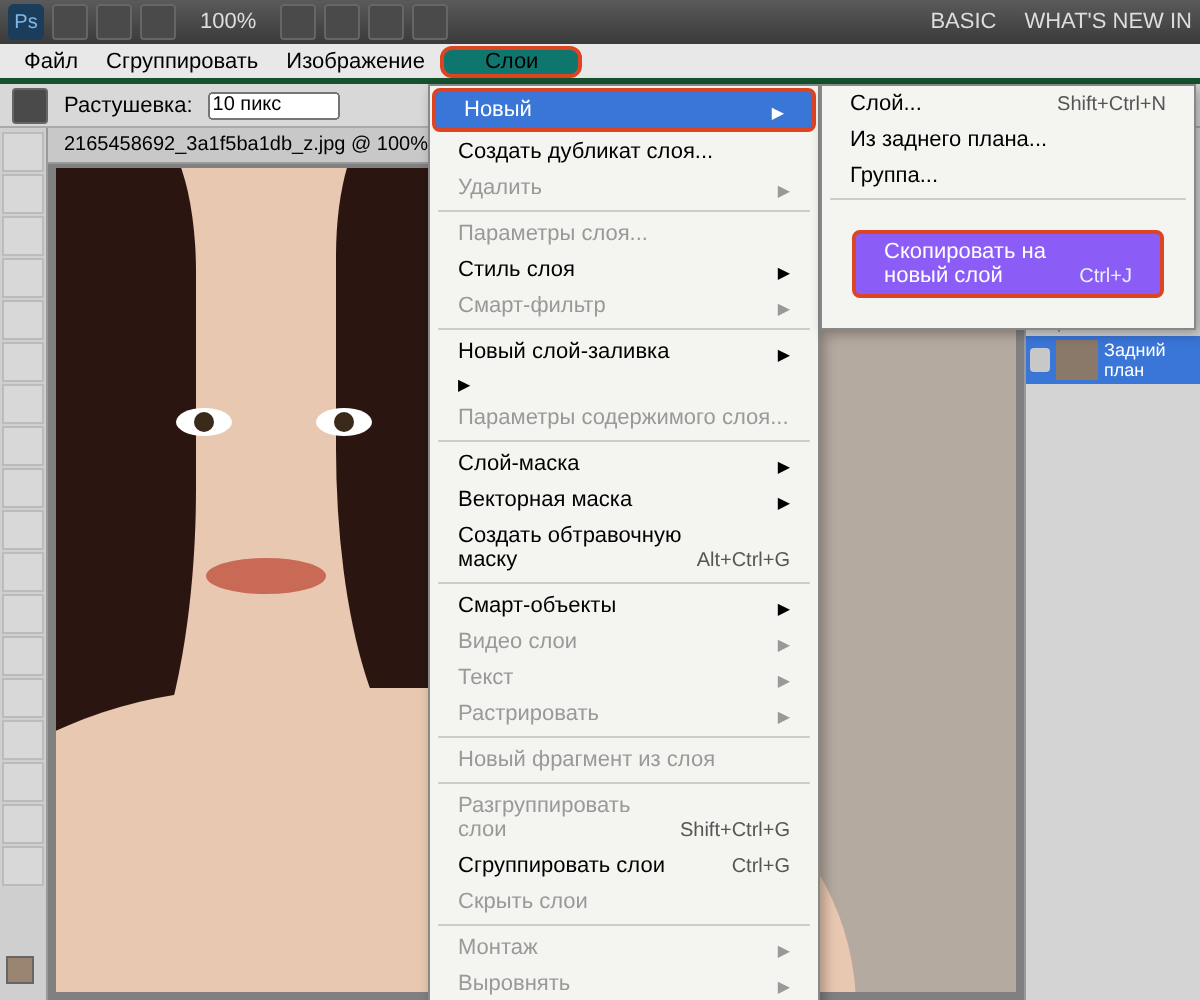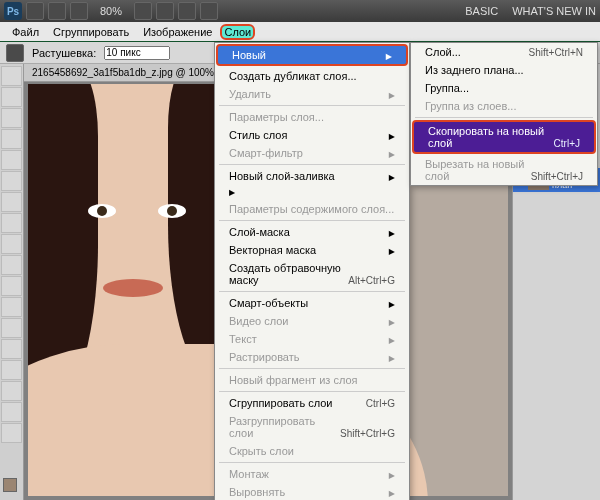--- a/index.html
+++ b/index.html
@@ -1,24 +1,24 @@
 <!DOCTYPE html>
 <html><head>
 <meta charset="utf-8">
 <style>
 *{margin:0;padding:0;box-sizing:border-box;font-family:Tahoma,sans-serif;font-size:11px}
 body{background:#d4d4d4;width:600px;height:500px;overflow:hidden;position:relative}
 .topbar{height:22px;background:linear-gradient(#5a5a5a,#3a3a3a);display:flex;align-items:center;padding:0 4px;gap:4px}
-.ps-logo{width:18px;height:18px;background:#1a3d5c;border-radius:3px;color:#7fb8e8;font-weight:bold;display:flex;align-items:center;justify-content:center;font-size:10px}
+.ps-logo{width:18px;height:18px;background:#1a3d5c;border-radius:3px;color:#7fb8e8;font-weight:normal;display:flex;align-items:center;justify-content:center;font-size:10px}
 .tool-ico{width:18px;height:18px;background:#4a4a4a;border:1px solid #666;border-radius:2px;display:inline-block}
 .zoom{color:#ddd;margin:0 8px}
 .topbar-right{margin-left:auto;color:#ddd;font-size:10px;display:flex;gap:14px}
-.menubar{height:20px;background:#e8e8e8;display:flex;align-items:center;padding:0 6px;gap:2px;border-bottom:1px solid #14532d}
+.menubar{height:20px;background:#e8e8e8;display:flex;align-items:center;padding:0 6px;gap:2px;border-bottom:3px solid #14532d}
 .menu-item{padding:2px 6px;cursor:default}
-.menu-highlighted{background:#5eead4;border:2.5px solid #d42;border-radius:6px;padding:0 2px}
+.menu-highlighted{background:#0f766e;border:2.5px solid #d42;border-radius:6px;padding:0 20px}
 .options-bar{height:22px;background:#d8d8d8;display:flex;align-items:center;padding:0 6px;gap:8px;border-bottom:1px solid #aaa}
 .options-bar input{width:66px;height:14px;font-size:10px}
 .work{display:flex;height:436px}
 .tools-left{width:24px;background:#cfcfcf;border-right:1px solid #999;display:flex;flex-direction:column;gap:1px;padding-top:2px}
 .tools-left .t{height:20px;background:#d8d8d8;border:1px solid #bbb;margin:0 1px}
 .canvas-wrap{flex:1;background:#808080;position:relative}
 .tab{background:#c8c8c8;padding:3px 8px;font-size:10px;border-bottom:1px solid #999}
 .canvas{position:absolute;top:20px;left:4px;right:4px;bottom:4px;background:#b5aaa0;overflow:hidden}
 .face{position:absolute;left:-30px;top:-40px;width:280px;height:320px;background:#e8c8b0;border-radius:50% 50% 45% 45%}
 .hair{position:absolute;left:-60px;top:-80px;width:340px;height:320px;background:#2a1510;border-radius:50% 50% 30% 40%}
@@ -30,40 +30,40 @@
 .lips{position:absolute;left:75px;top:195px;width:60px;height:18px;background:#c86a55;border-radius:50%}
 .body{position:absolute;left:-100px;top:260px;width:500px;height:400px;background:#e8c8b0;border-radius:40% 40% 0 0}
 .dropdown{position:absolute;background:#f4f4f0;border:1px solid #888;box-shadow:2px 2px 6px rgba(0,0,0,0.3);z-index:10}
 .dd1{left:214px;top:42px;width:196px}
 .dd-row{padding:3px 14px;display:flex;justify-content:space-between;align-items:flex-end;cursor:default}
 .dd-row.hl{background:#3a75d8;color:#fff;border:2.5px solid #d42;border-radius:4px;margin:1px}
 .dd-row.dis{color:#999}
 .dd-sep{height:1px;background:#ccc;margin:2px 4px}
 .arrow{font-size:8px}
 .dd2{left:410px;top:42px;width:188px}
-.dd2 .dd-row.hl2{background:#4c1d95;color:#fff;border:2.5px solid #d42;border-radius:4px;margin:1px}
+.dd2 .dd-row.hl2{background:#8b5cf6;color:#fff;border:2.5px solid #d42;border-radius:4px;margin:15px}
 .short{font-size:10px;color:#555}
 .dd-row.hl .short,.dd-row.hl2 .short{color:#e8f0ff}
 .panels{width:88px;background:#d4d4d4;border-left:1px solid #999;padding-top:90px}
 .panel-head{font-size:9px;padding:2px 4px;color:#777}
 .layer-row{background:#3a75d8;display:flex;align-items:center;padding:2px;gap:3px}
 .eye-ico{width:12px;height:12px;background:#c8c8c8;border-radius:2px}
 .thumb{width:24px;height:20px;background:#8a7868}
 .layer-name{color:#fff;font-size:9px}
 .swatch{position:absolute;left:3px;bottom:8px;width:14px;height:14px;background:#9a8572;border:1px solid #666}
 </style>
 </head>
 <body>
 
 <div class="topbar">
   <div class="ps-logo">Ps</div>
   <span class="tool-ico"></span>
   <span class="tool-ico"></span>
   <span class="tool-ico"></span>
-  <span class="zoom">80%</span>
+  <span class="zoom">100%</span>
   <span class="tool-ico"></span>
   <span class="tool-ico"></span>
   <span class="tool-ico"></span>
   <span class="tool-ico"></span>
   <div class="topbar-right">
     <span>BASIC</span>
     <span>WHAT'S NEW IN</span>
   </div>
 </div>
 
@@ -194,29 +194,29 @@
     </div>
   <div class="dd-row dis">
       <span>Растрировать</span>
       <span class="arrow">▶</span>
     </div>
   <div class="dd-sep"></div>
   <div class="dd-row dis">
       <span>Новый фрагмент из слоя</span>
     </div>
   <div class="dd-sep"></div>
+  <div class="dd-row dis">
+      <span>Разгруппировать слои</span>
+      <span class="short">Shift+Ctrl+G</span>
+    </div>
   <div class="dd-row">
       <span>Сгруппировать слои</span>
       <span class="short">Ctrl+G</span>
     </div>
   <div class="dd-row dis">
-      <span>Разгруппировать слои</span>
-      <span class="short">Shift+Ctrl+G</span>
-    </div>
-  <div class="dd-row dis">
       <span>Скрыть слои</span>
     </div>
   <div class="dd-sep"></div>
   <div class="dd-row dis">
       <span>Монтаж</span>
       <span class="arrow">▶</span>
     </div>
   <div class="dd-row dis">
       <span>Выровнять</span>
       <span class="arrow">▶</span>
@@ -227,26 +227,19 @@
 <div class="dropdown dd2">
   <div class="dd-row">
       <span>Слой...</span>
       <span class="short">Shift+Ctrl+N</span>
     </div>
   <div class="dd-row">
       <span>Из заднего плана...</span>
     </div>
   <div class="dd-row">
       <span>Группа...</span>
-    </div>
-  <div class="dd-row dis">
-      <span>Группа из слоев...</span>
     </div>
   <div class="dd-sep"></div>
   <div class="dd-row hl2">
       <span>Скопировать на новый слой</span>
       <span class="short">Ctrl+J</span>
     </div>
-  <div class="dd-row dis">
-      <span>Вырезать на новый слой</span>
-      <span class="short">Shift+Ctrl+J</span>
-    </div>
 </div>
 
 </body></html>

